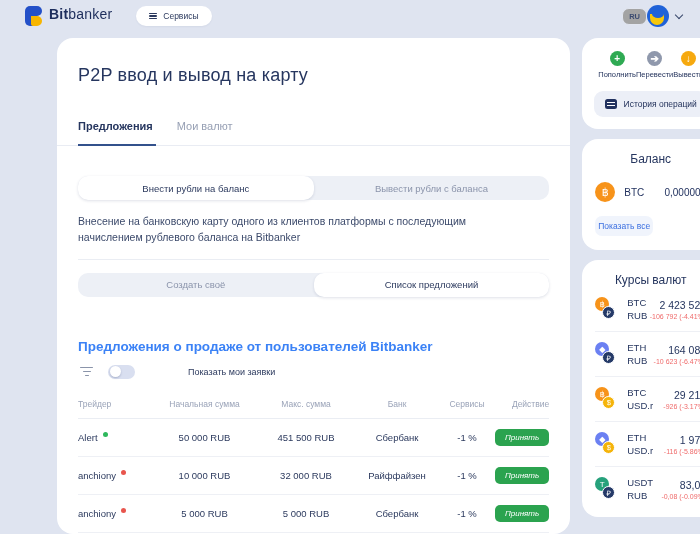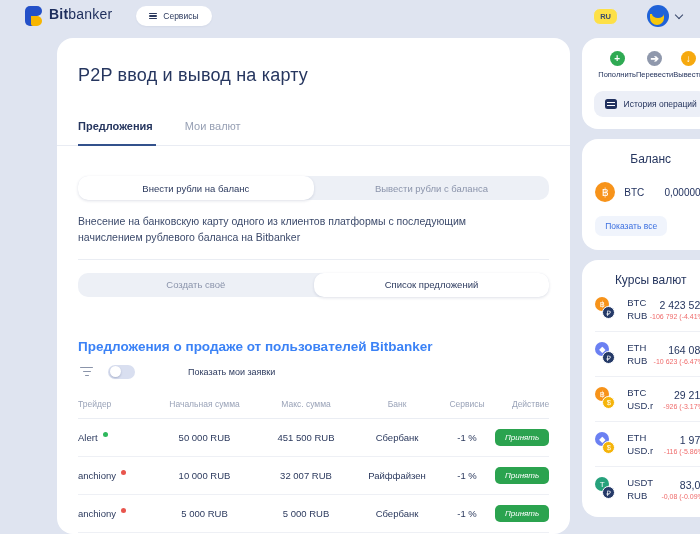--- a/index.html
+++ b/index.html
@@ -14,37 +14,37 @@
   .logo-blue:after { content:""; position:absolute; left:9px; top:0; width:8px; height:10px; background:#2450c8; border-radius:0 9px 9px 0; }
   .logo-yellow { position:absolute; left:6px; top:10px; width:11px; height:10px; background:#f7b500; border-radius:0 10px 10px 4px; }
   .brand-text { font-size:14px; color:#1d2d5c; letter-spacing:.2px; }
   .brand-text b { font-weight:bold; }
   .services-btn { margin-left:24px; display:flex; align-items:center; gap:6px; background:#fff; border:none;
       border-radius:14px; padding:5px 13px; font-family:inherit; font-size:8.5px; color:#2c3a5e; cursor:pointer;
       box-shadow:0 1px 2px rgba(30,50,100,.06); }
   .burger-icon { display:inline-flex; flex-direction:column; gap:1.5px; }
   .burger-icon i { width:8px; height:1.3px; background:#2c3a5e; border-radius:1px; }
   .spacer { flex:1; }
-  .lang-btn { background:#fde047; border:1px solid #e2e6f0; border-radius:7px; font-family:inherit;
-      font-size:7.5px; font-weight:bold; color:#3a4a70; padding:3px 6px; cursor:pointer; margin-right:29px; }
+  .lang-btn { background:#a3a3a3; border:1px solid #e2e6f0; border-radius:7px; font-family:inherit;
+      font-size:7.5px; font-weight:bold; color:#3a4a70; padding:3px 6px; cursor:pointer; margin-right:0; }
   .avatar { position:relative; width:22px; height:22px; border-radius:50%; background:#1f62d8; overflow:hidden; cursor:pointer; }
   .avatar .moon { position:absolute; left:3px; top:9px; width:14px; height:11px; background:#f7c70a; border-radius:0 0 12px 12px; }
   .avatar .moon:after { content:""; position:absolute; left:2px; top:-4px; width:12px; height:8px; background:#1f62d8; border-radius:50%; }
   .chev { width:6px; height:6px; border-right:1.6px solid #37466b; border-bottom:1.6px solid #37466b;
       transform:rotate(45deg); margin-left:7px; margin-top:-3px; cursor:pointer; }
 
   
   .wrap { display:flex; gap:12px; padding:6px 15px 0 57px; align-items:flex-start; }
   .card { background:#fff; border-radius:16px; }
   .main-card { flex:1; height:496px; padding:27px 21px 0 21px; }
   .sidebar { width:152px; display:flex; flex-direction:column; gap:10px; }
 
   
   .page-title { font-size:18px; font-weight:400; color:#26365f; letter-spacing:.2px; }
-  .tabs { display:flex; gap:32px; margin-top:34px; font-size:11px; }
+  .tabs { display:flex; gap:24px; margin-top:34px; font-size:11px; }
   .tab { cursor:pointer; color:#97a0b4; padding-bottom:12px; }
   .tab.active { color:#26365f; font-weight:bold; }
   .tab-divider { position:relative; height:2px; background:transparent; border-bottom:1px solid #e9ecf3; margin:0 -21px; }
   .tab-underline { position:absolute; left:21px; top:0; width:78px; height:2px; background:#33518c; }
 
   .seg { display:flex; background:#edf0f6; border-radius:10px; height:24px; margin-top:30px; }
   .seg .opt { flex:1; display:flex; align-items:center; justify-content:center; font-size:9.5px; color:#8b94ab;
       border-radius:10px; cursor:pointer; }
   .seg .opt.active { background:#fff; color:#2c3a5e; box-shadow:0 1px 3px rgba(25,45,95,.14); }
   .seg2 { margin-top:13px; }
@@ -90,21 +90,21 @@
 
   .balance-card { padding:13px 13px 14px; }
   .card-title { text-align:center; font-size:12px; color:#26365f; }
   .bal-row { display:flex; align-items:center; margin-top:16px; }
   .coin { display:inline-flex; align-items:center; justify-content:center; border-radius:50%; color:#fff; font-style:normal; }
   .coin-lg { width:20px; height:20px; font-size:11px; }
   .btc { background:#f7931a; } .eth { background:#6b80f2; } .usdt { background:#26a17b; }
   .rub { background:#253a68; } .usd { background:#f5b40a; }
   .bal-row .sym { font-size:10px; margin-left:9px; }
   .bal-row .val { margin-left:auto; font-size:10px; }
-  .show-all { margin-top:14px; display:inline-block; background:#f0f4fc; border-radius:7px; padding:5px 10px;
+  .show-all { margin-top:14px; display:inline-block; background:#f0f4fc; border-radius:7px; padding:5px 3px;
       font-size:8.5px; color:#3b6fe0; cursor:pointer; }
 
   .rates-card { padding:13px 13px 6px; }
   .rate-row { display:flex; align-items:center; padding:9px 0; border-bottom:1px solid #eef0f5; }
   .rate-row:last-child { border-bottom:none; }
   .rates-card .rate-row:first-of-type { margin-top:4px; }
   .pair-ic { position:relative; width:24px; height:26px; flex:0 0 24px; }
   .pair-ic .base-c { position:absolute; left:0; top:1px; width:14px; height:14px; font-size:8px; }
   .pair-ic .quote-c { position:absolute; left:7px; top:10px; width:13px; height:13px; font-size:7.5px; border:1.5px solid #fff; }
   .pair-lbls { display:flex; flex-direction:column; gap:2px; margin-left:8px; font-size:9.5px; color:#26365f; }
@@ -200,21 +200,21 @@
         <span class="c-center">-1 %</span>
         <span class="c-right"><button class="accept-btn">Принять</button></span>
       </div>
 
       <div class="trow tbody-row">
         <span class="trader">
           <span>anchiony</span>
           <span class="dot" data-status="red"></span>
         </span>
         <span class="c-center">10 000 RUB</span>
-        <span class="c-center">32 007 RUB</span>
+        <span class="c-center">32 000 RUB</span>
         <span class="c-center">Райффайзен</span>
         <span class="c-center">-1 %</span>
         <span class="c-right"><button class="accept-btn">Принять</button></span>
       </div>
 
       <div class="trow tbody-row">
         <span class="trader">
           <span>anchiony</span>
           <span class="dot" data-status="red"></span>
         </span>

